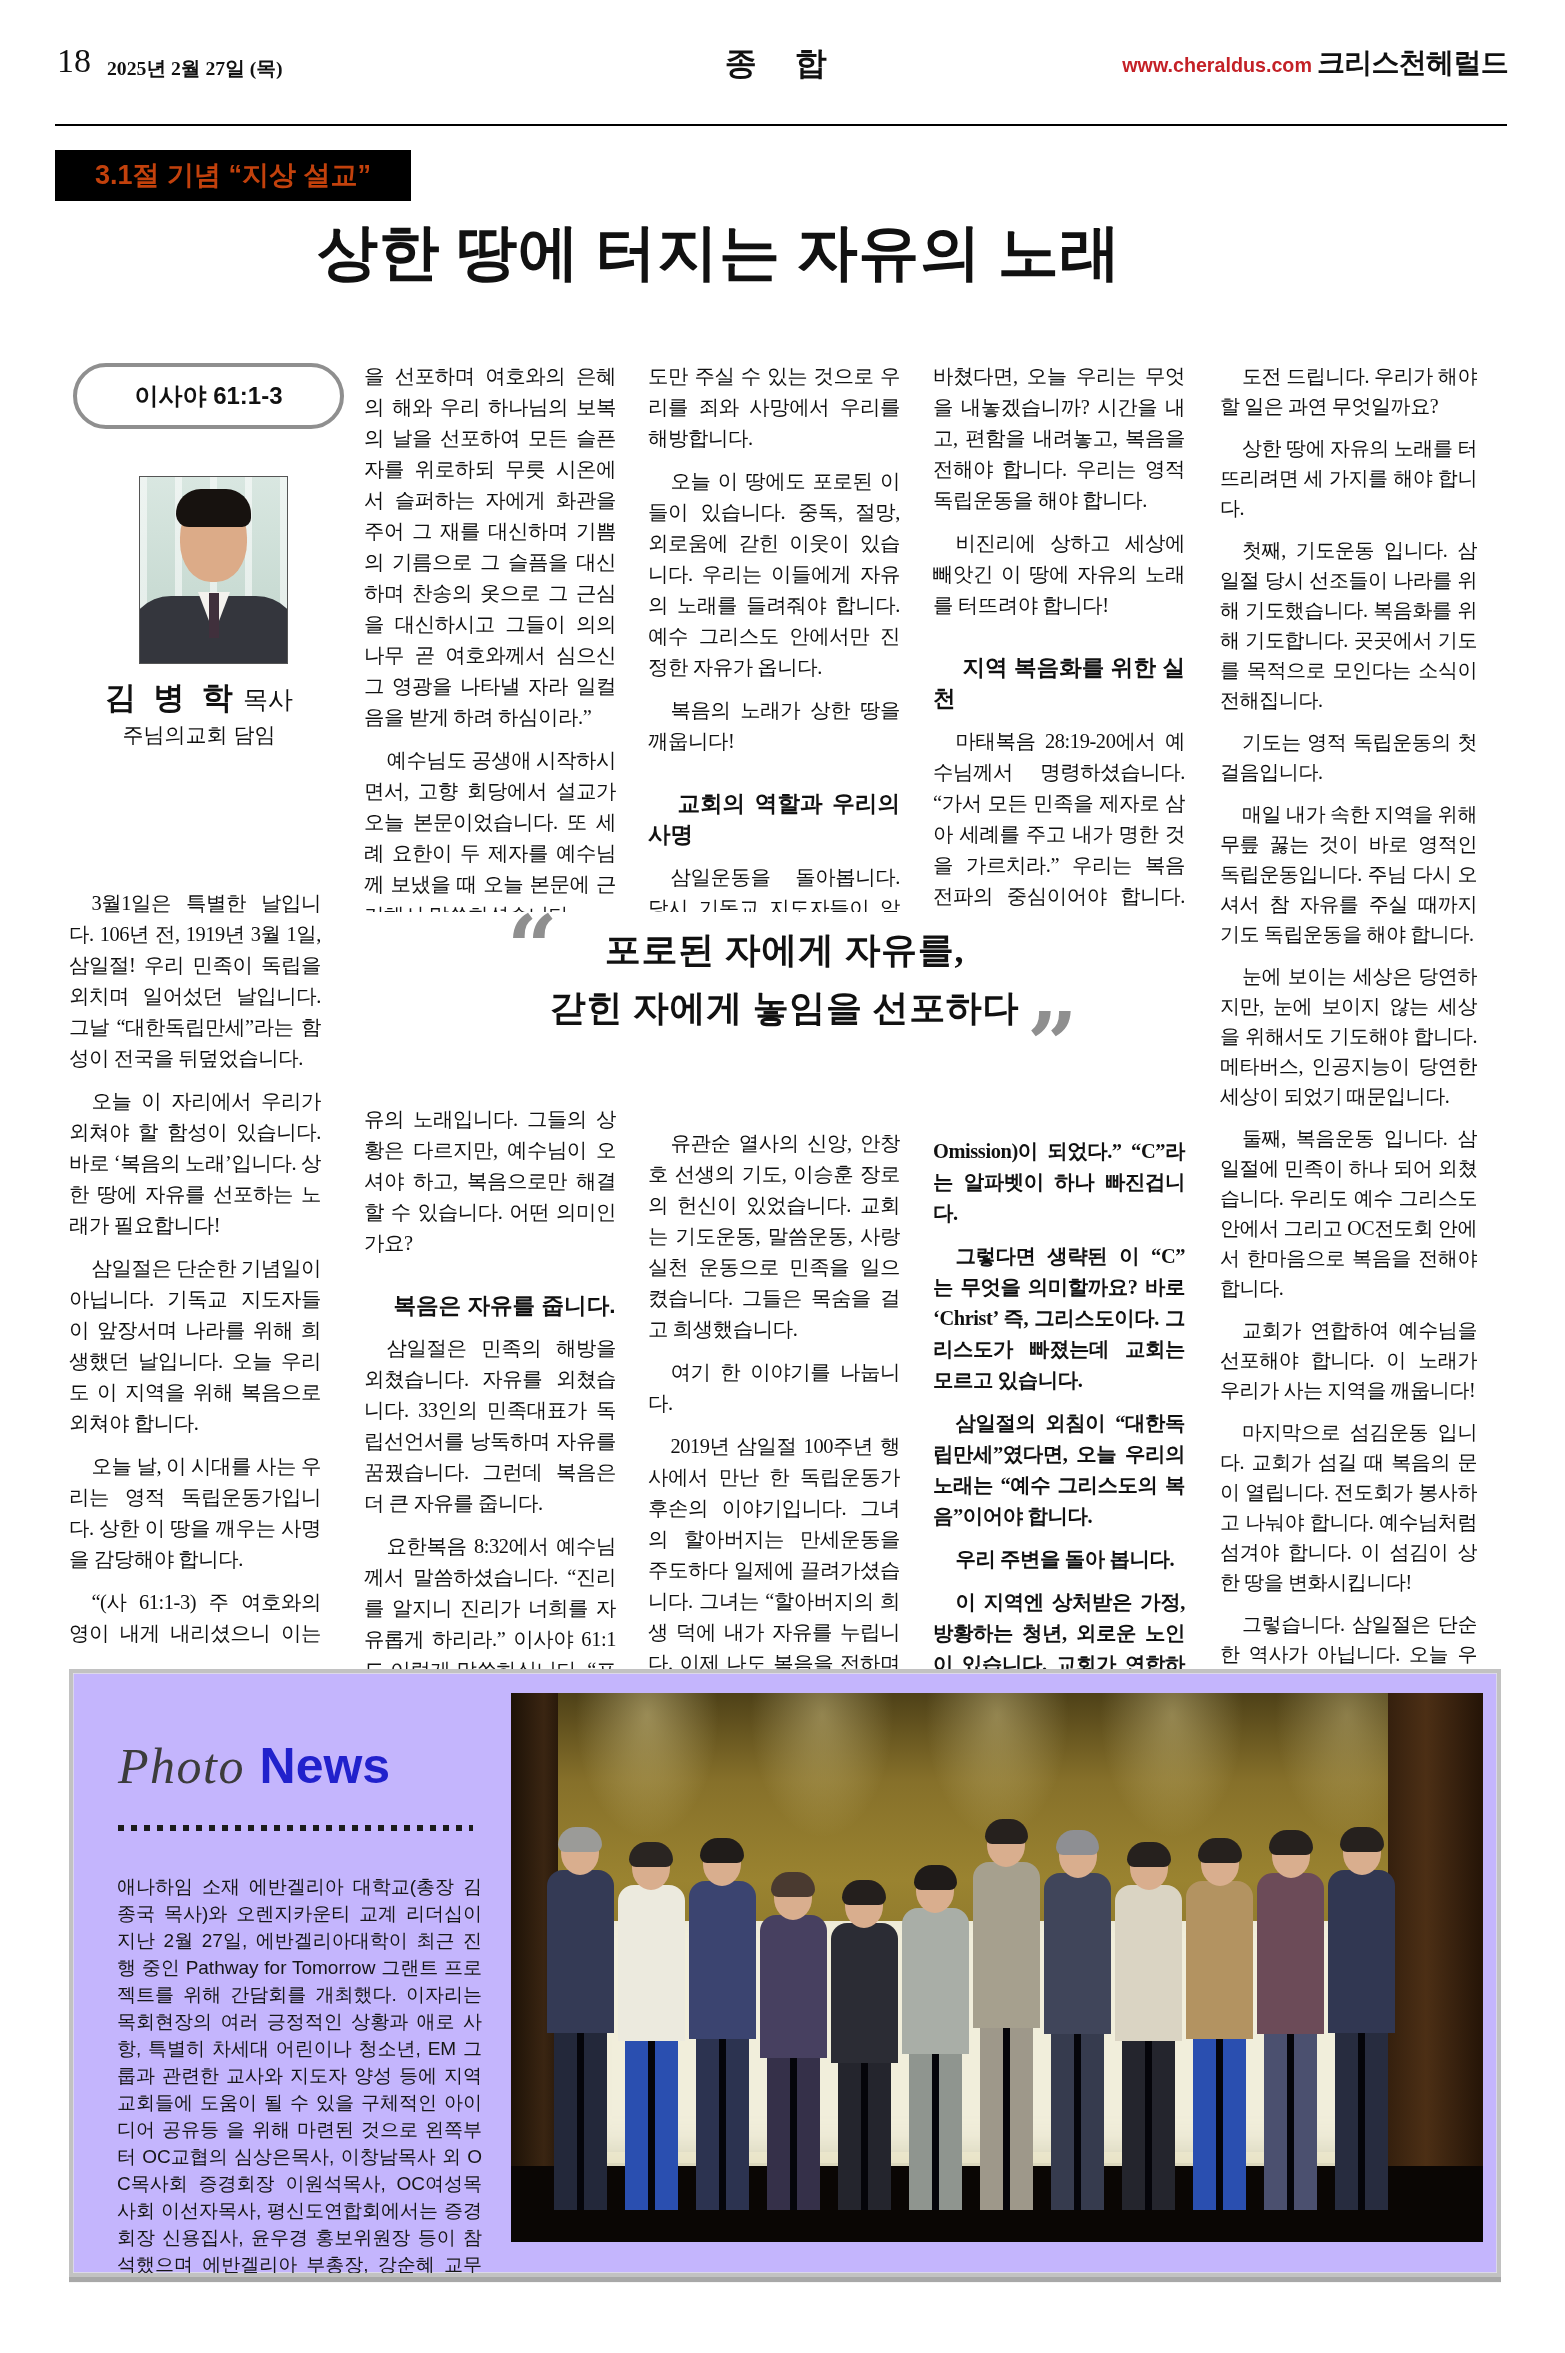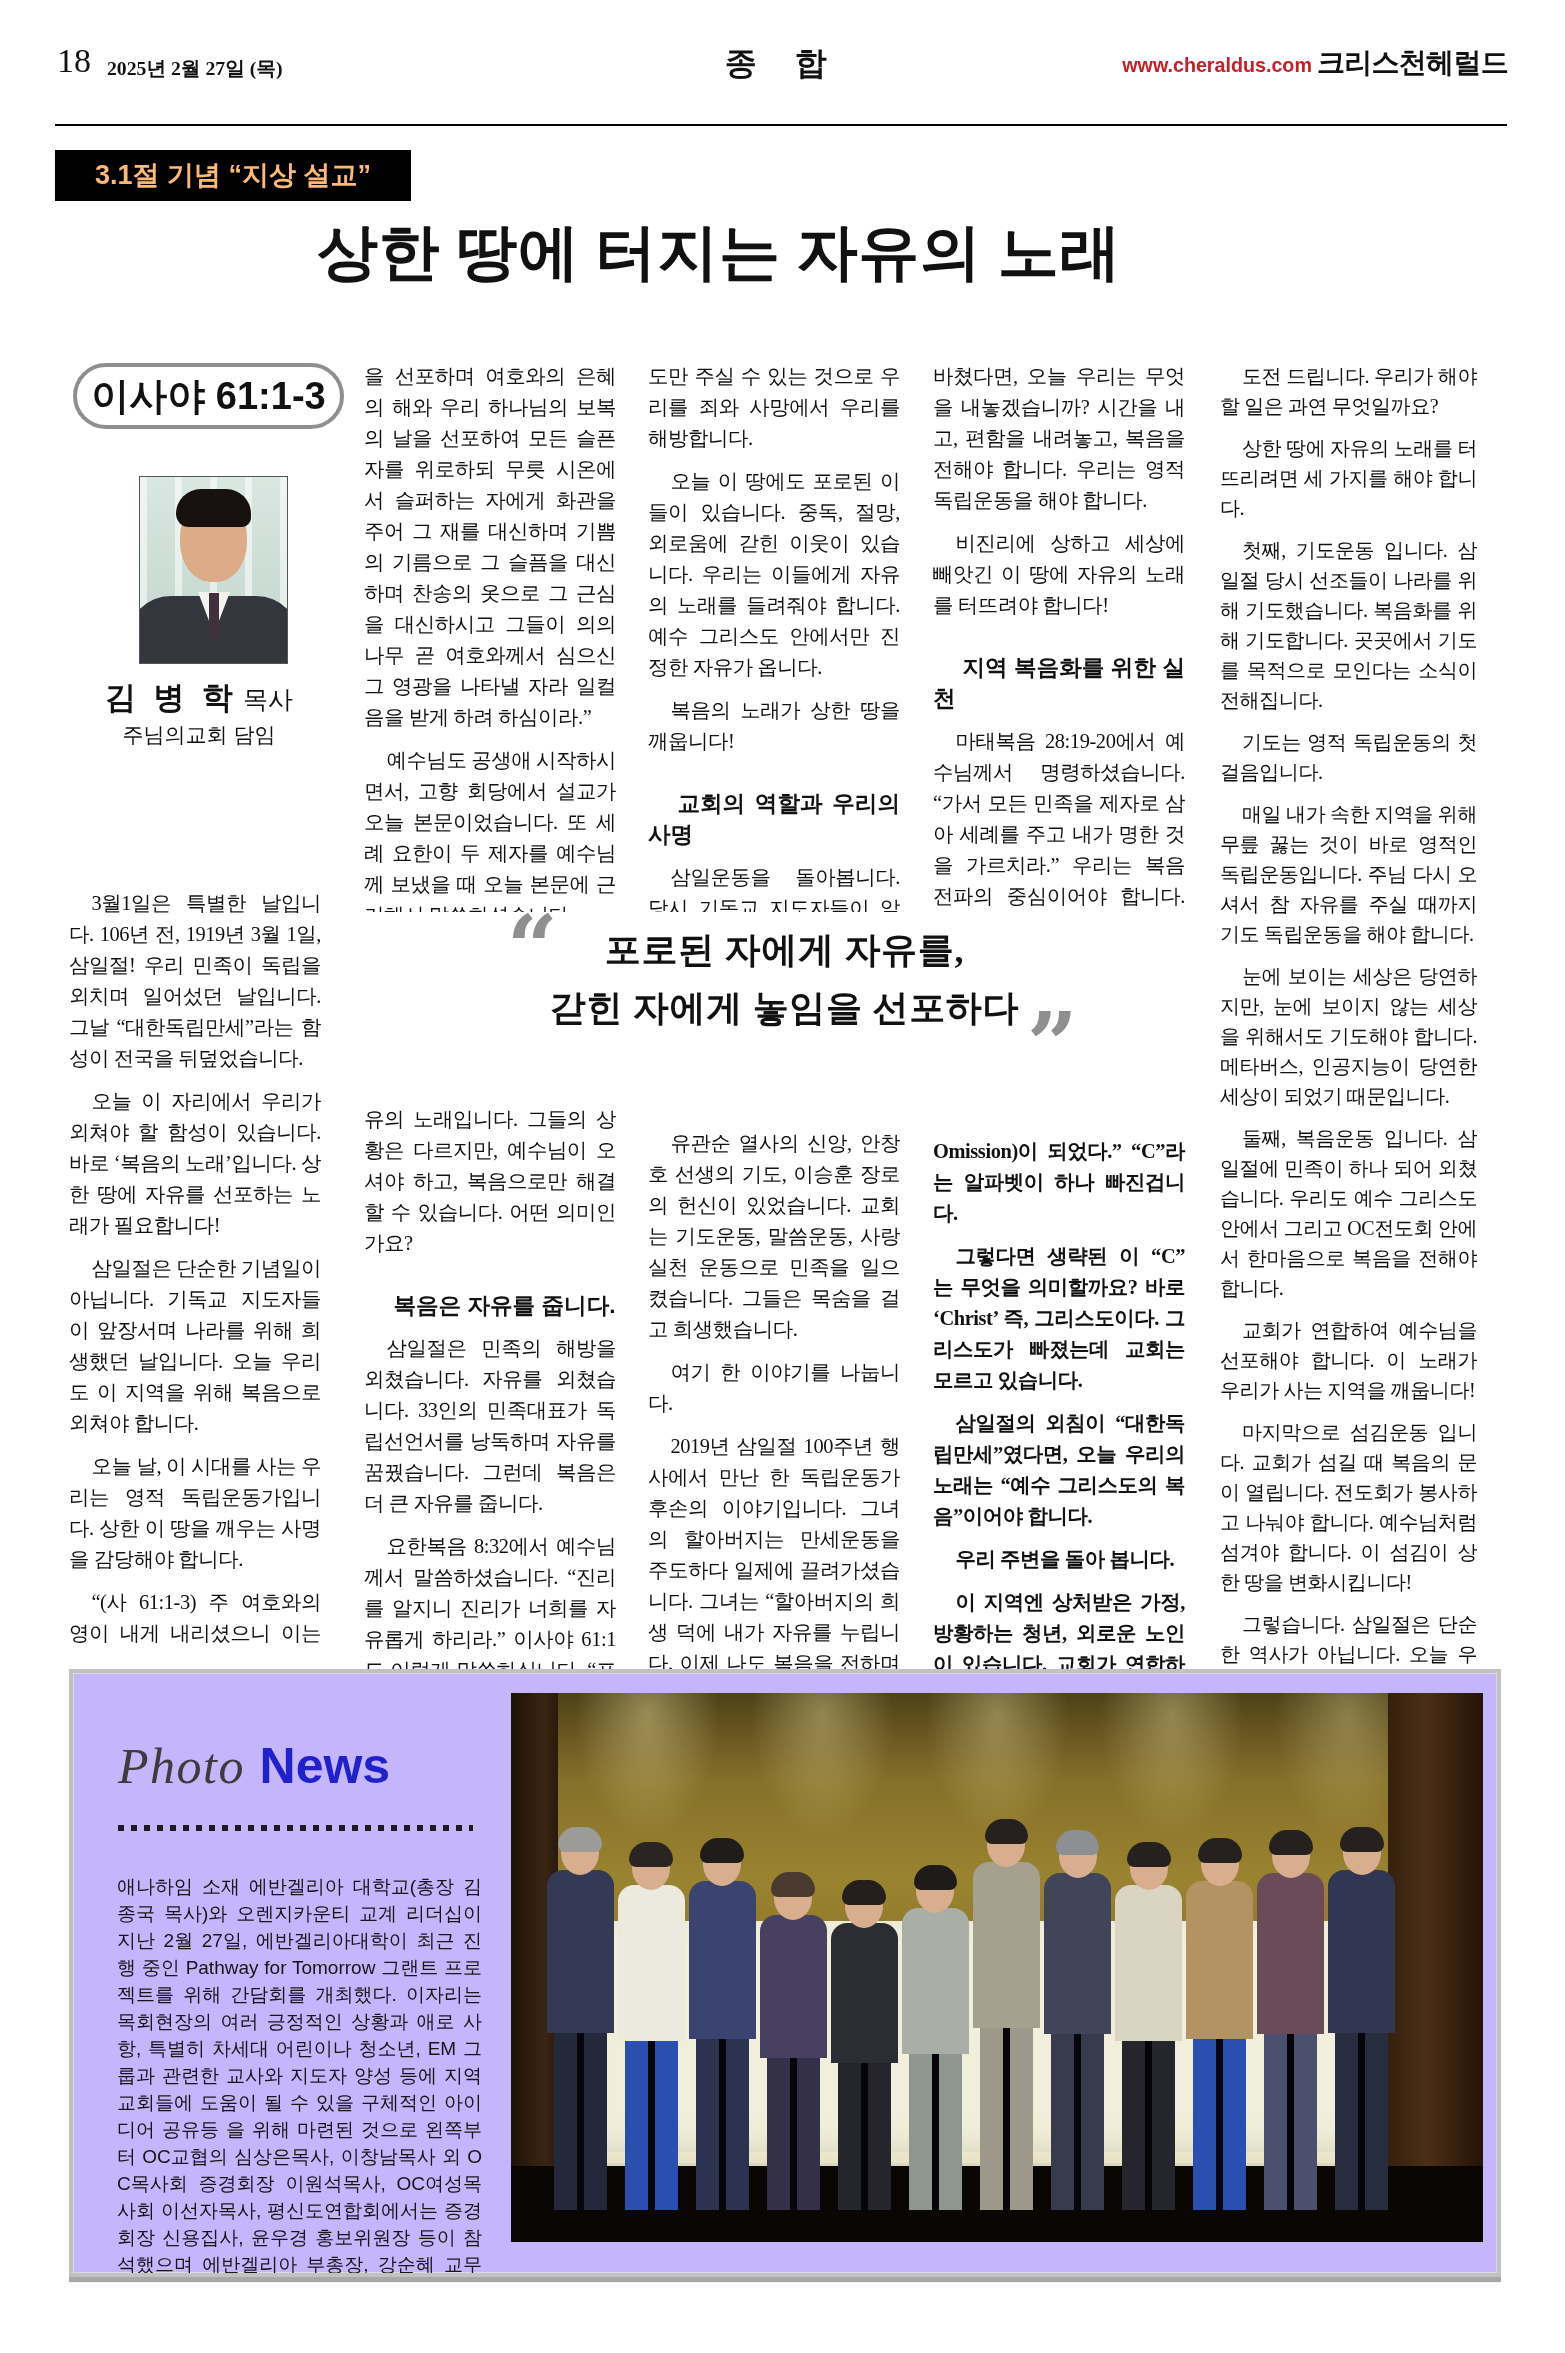--- a/index.html
+++ b/index.html
@@ -10,28 +10,28 @@
   .hdate{position:absolute;left:107px;top:55px;font-size:19.7px;font-weight:700;
          font-family:Liberation Serif, serif;}
   .hsection{position:absolute;left:0;top:42px;width:100%;text-align:center;font-size:32px;
             font-weight:700;letter-spacing:14.6px;font-family:"Liberation Sans","DejaVu Sans",sans-serif;}
   .hright{position:absolute;right:58px;top:44px;display:flex;align-items:baseline;gap:5px;}
   .hurl{font-size:19.7px;font-weight:700;color:#c42127;font-family:"Liberation Sans","DejaVu Sans",sans-serif;}
   .hmast{font-size:28px;font-weight:900;letter-spacing:-0.7px;
          font-family:"Liberation Sans","DejaVu Sans",sans-serif;}
   .hrule{position:absolute;left:55px;top:124px;width:1452px;height:2.2px;background:#000;}
   
-  .kicker{position:absolute;left:55px;top:150px;width:356px;height:51px;background:#000;color:#fdba74;
+  .kicker{position:absolute;left:55px;top:150px;width:356px;height:51px;background:#000;color:#c2410c;
           font-size:27px;font-weight:700;text-align:center;line-height:51px;
           font-family:"Liberation Sans","DejaVu Sans",sans-serif;}
   .headline{position:absolute;left:55px;top:212px;width:1328px;text-align:center;
             font-size:61px;font-weight:600;letter-spacing:0.7px;}
   
   .scripture-box{position:absolute;left:73px;top:363px;width:263px;height:58px;border:4.4px solid #8f8f8f;
-                 border-radius:34px;text-align:center;line-height:58px;font-size:38px;font-weight:700;
+                 border-radius:34px;text-align:center;line-height:58px;font-size:24px;font-weight:700;
                  font-family:"Liberation Sans","DejaVu Sans",sans-serif;}
   .portrait{position:absolute;left:139px;top:476px;width:147px;height:186px;border:0.7px solid #555;
             background:linear-gradient(180deg,#d9e7e1 0%,#cadcd4 60%,#c2d5cc 100%);overflow:hidden;}
   .pt-curtain{position:absolute;inset:0;
       background:repeating-linear-gradient(90deg,rgba(255,255,255,.55) 0 7.3px,rgba(0,0,0,0) 7.3px 35px);}
   .pt-suit{position:absolute;left:-13px;right:-13px;bottom:-5.8px;height:73px;background:#34363d;
            border-radius:44px 44px 0 0;}
   .pt-shirt{position:absolute;left:58px;bottom:29px;width:32px;height:42px;background:#f4f2ee;
             clip-path:polygon(0 0,100% 0,50% 100%);}
   .pt-tie{position:absolute;left:69px;bottom:25px;width:10.2px;height:45px;background:#40303c;}

